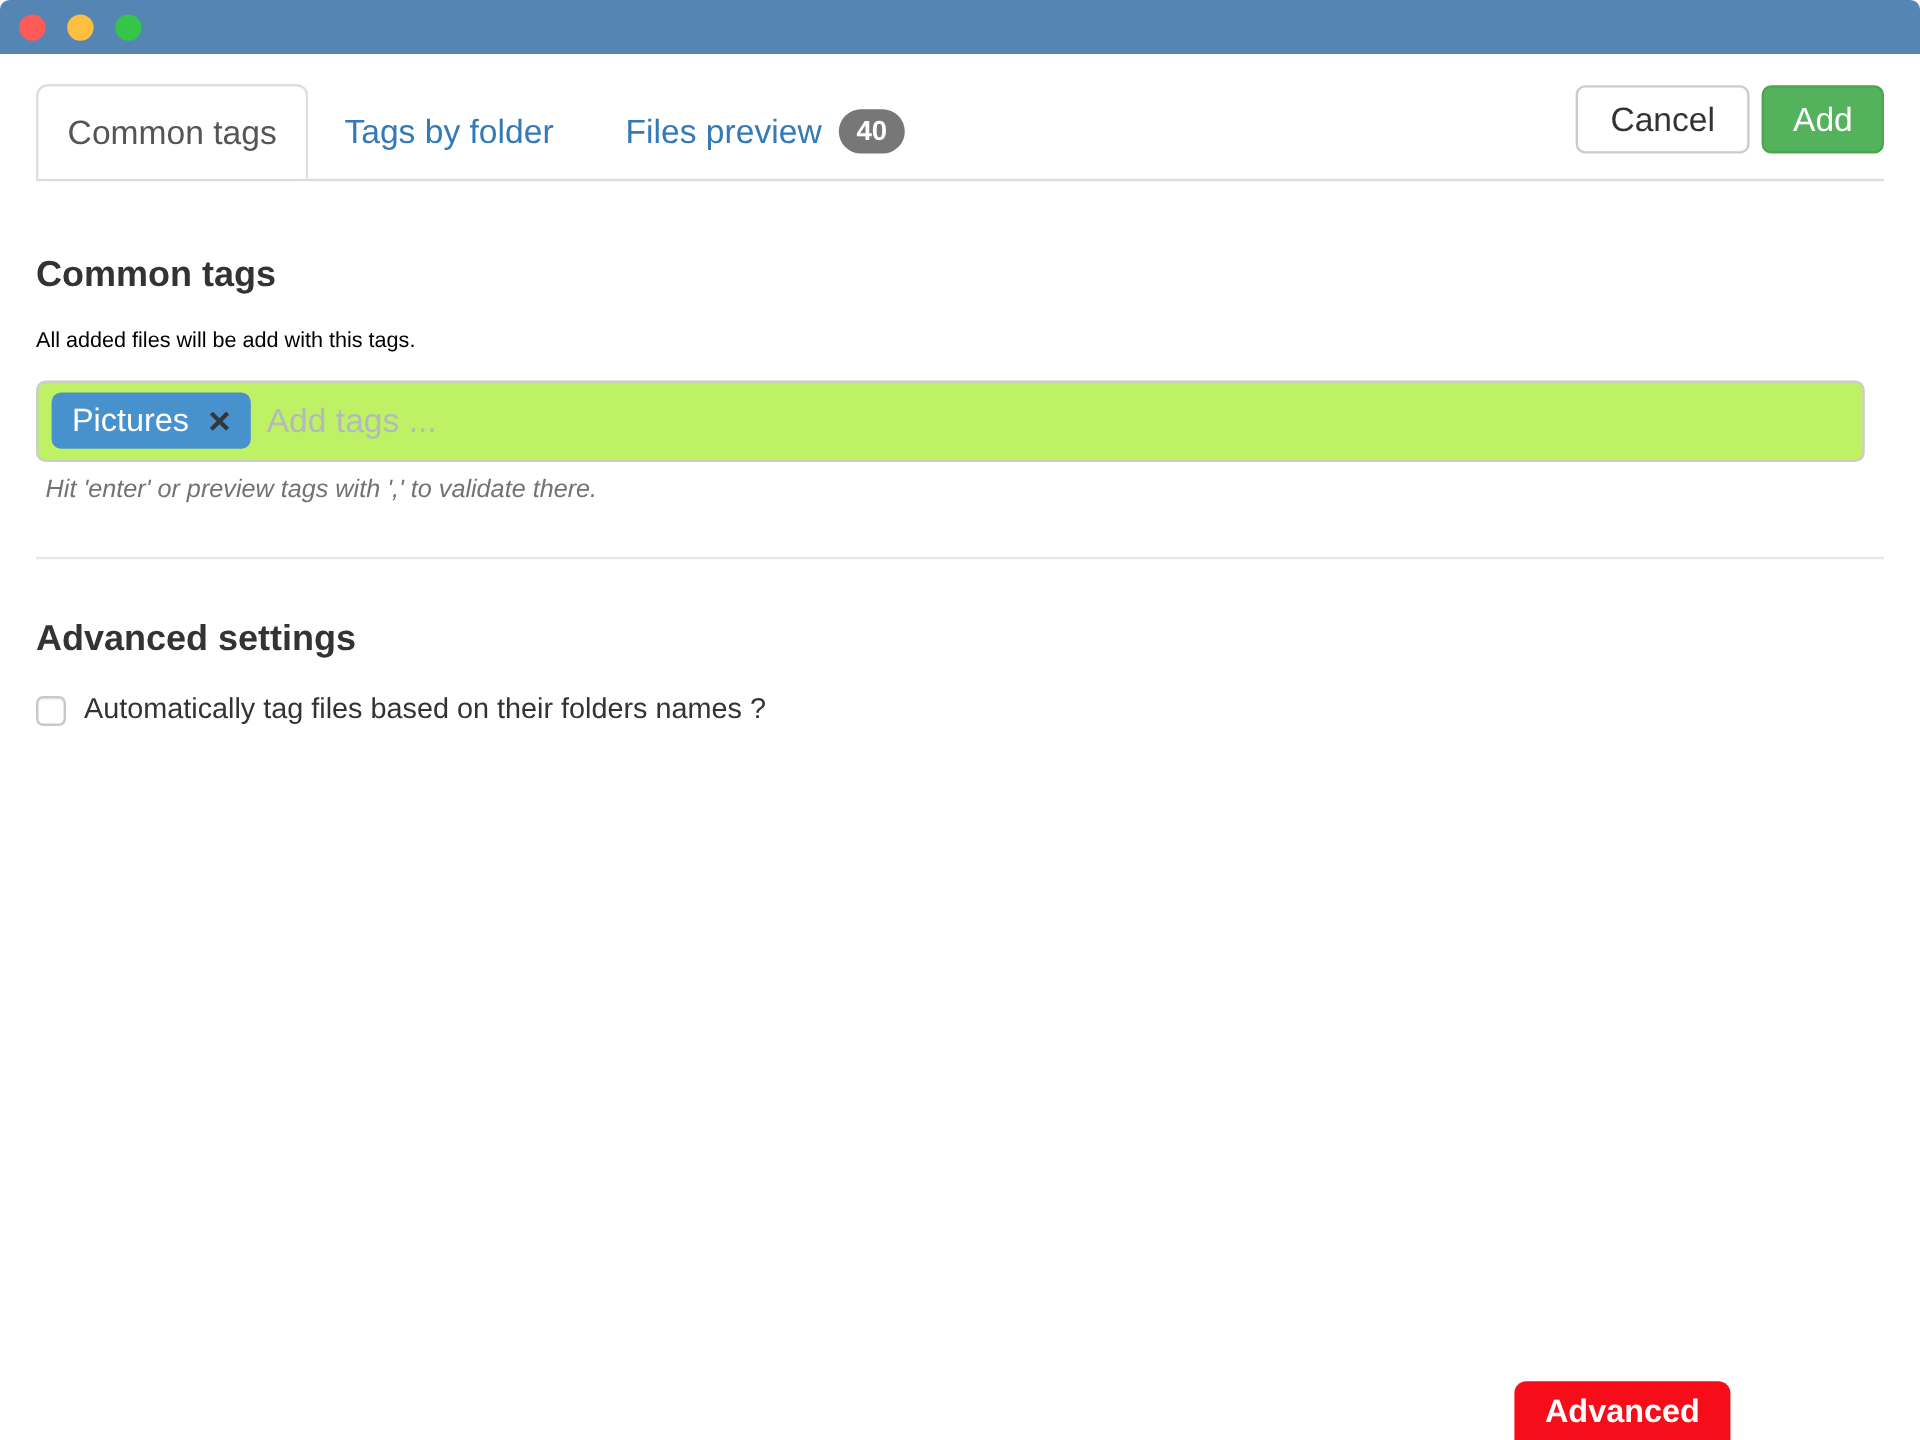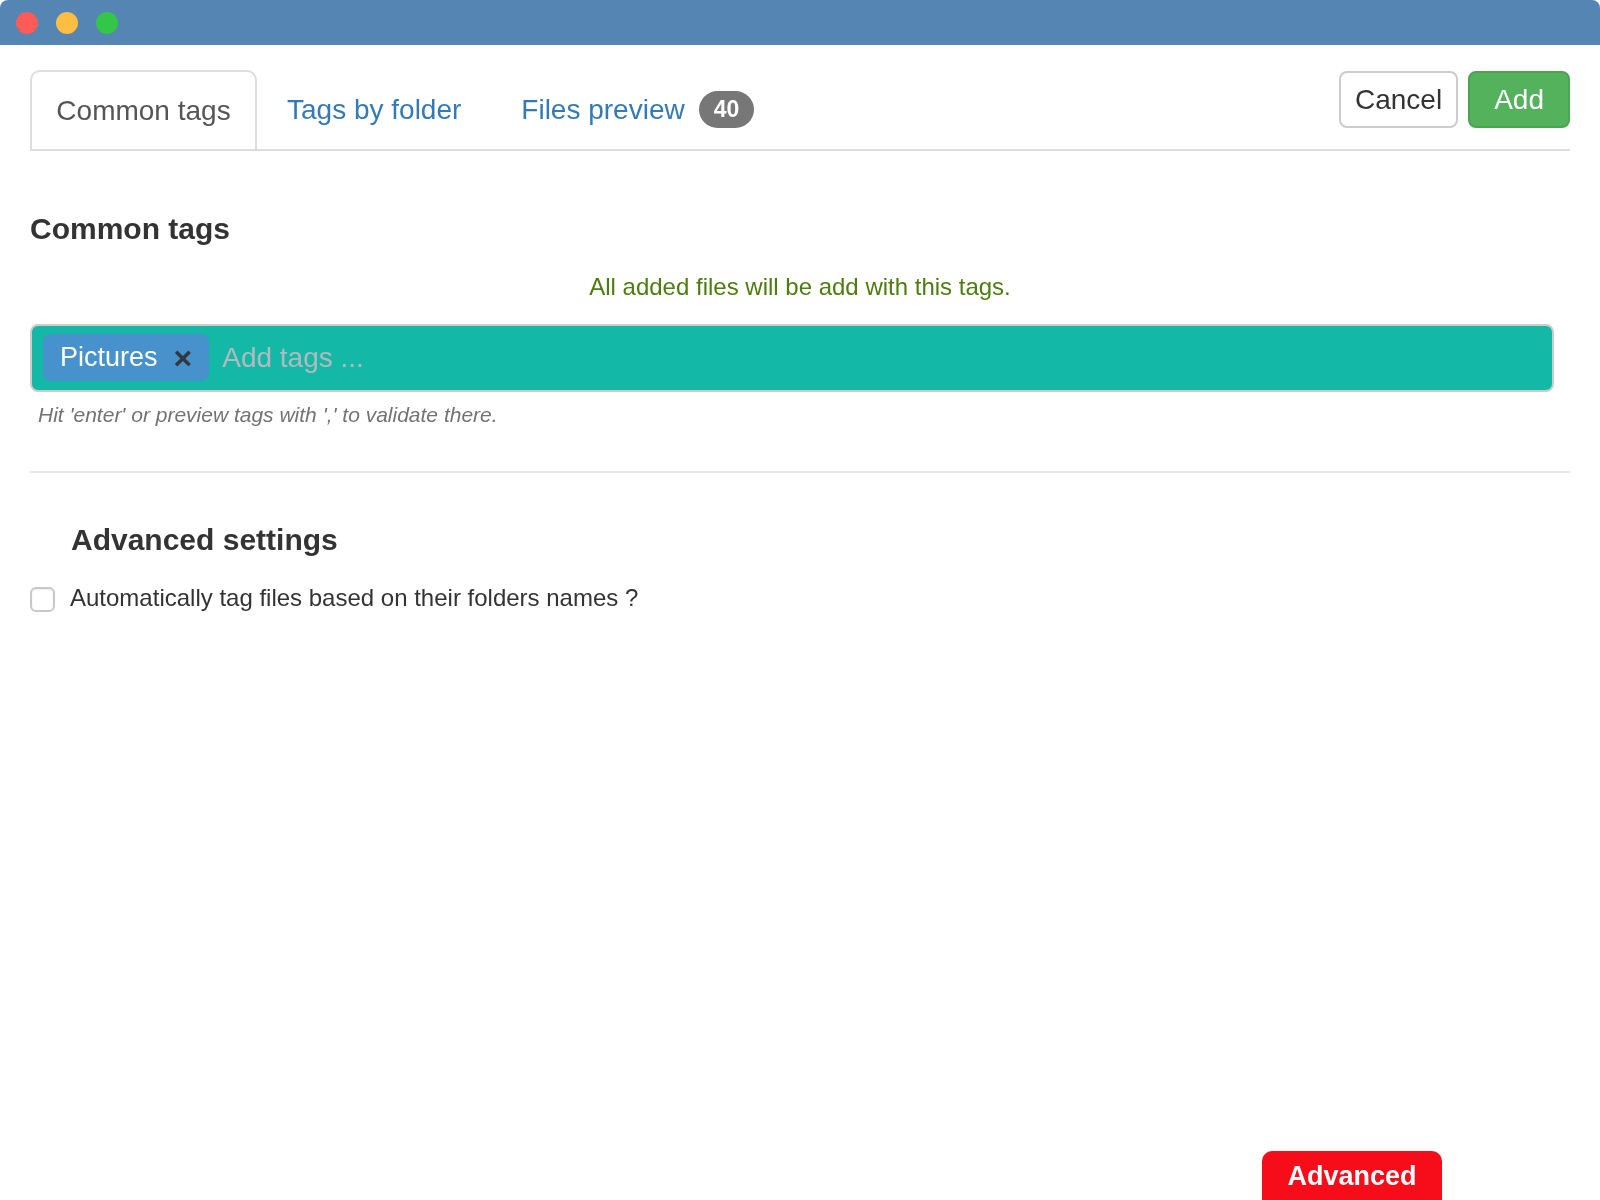--- a/index.html
+++ b/index.html
@@ -38,54 +38,54 @@
     margin-left:14px; background:var(--badge-bg,#777);
     color:#fff; font-size:23px; font-weight:bold;
     padding:7px 15px; border-radius:20px; line-height:1;
   }
   .actions { position:absolute; right:30px; top:26px; display:flex; gap:10px; }
   .btn {
     font-size:28px; height:57px; border-radius:8px;
     display:flex; align-items:center; justify-content:center;
     cursor:pointer; font-family:inherit;
   }
-  .btn-cancel { background:#fff; border:2px solid #ccc; color:#333; padding:0 14px; }
+  .btn-cancel { background:#fff; border:2px solid #ccc; color:#333; padding:0 27px; }
   .btn-add { background:var(--add-button,#55b25c); border:2px solid #4ca350; color:#fff; padding:16px 24px; }
 
   
   .content { margin:0 30px; }
   .section-heading { font-size:30px; font-weight:bold; color:#333; line-height:1.15; }
   .heading-common { margin-top:61px; }
-  .desc { font-size:24px; color:#4d7c0f; margin-top:26px;text-align:center; }
+  .desc { font-size:18px; color:#000000; margin-top:26px; }
 
   .tag-input {
     margin-top:23px; width:1524px; height:68px;
     border:2px solid #ccc; border-radius:8px;
-    display:flex; align-items:center; padding:0 11px; background:#14b8a6;
+    display:flex; align-items:center; padding:0 11px; background:#bef264;
   }
   .tag-chip {
     display:inline-flex; align-items:center; gap:16px;
     background:var(--tag-chip,#4791cd); color:#fff;
     font-size:27px; padding:8px 17px; border-radius:8px; flex:0 0 auto;
   }
   .tag-remove {
     font-weight:bold; color:#31383d; font-size:32px; line-height:22px;
     cursor:pointer;
   }
   .add-tags-input {
     flex:1; border:none; outline:none; font-size:28px;
     margin-left:13px; color:#333; background:transparent; font-family:inherit;
   }
   .add-tags-input::placeholder { color:#b4b9bd; opacity:1; }
 
   .helper { margin:11px 0 0 8px; font-style:italic; font-size:21px; color:#737373; }
 
   .divider { border:none; border-top:2px solid #e7e7e7; margin:44px 0 0; }
 
-  .heading-advanced { margin-top:50px;margin-left:41px; }
+  .heading-advanced { margin-top:50px; }
   .checkbox-row { margin-top:27px; display:flex; align-items:flex-end; gap:15px; cursor:pointer; width:max-content; }
   .checkbox {
     width:25px; height:25px; border:2px solid #c8c8c8; border-radius:6px;
     background:#fff; box-shadow:inset 0 1px 2px rgba(0,0,0,0.08); flex:0 0 auto;
   }
   .checkbox-label { font-size:24px; color:#333; }
 
   
   .feedback {
     position:absolute; left:1262px; top:1151px; width:180px; height:70px;

